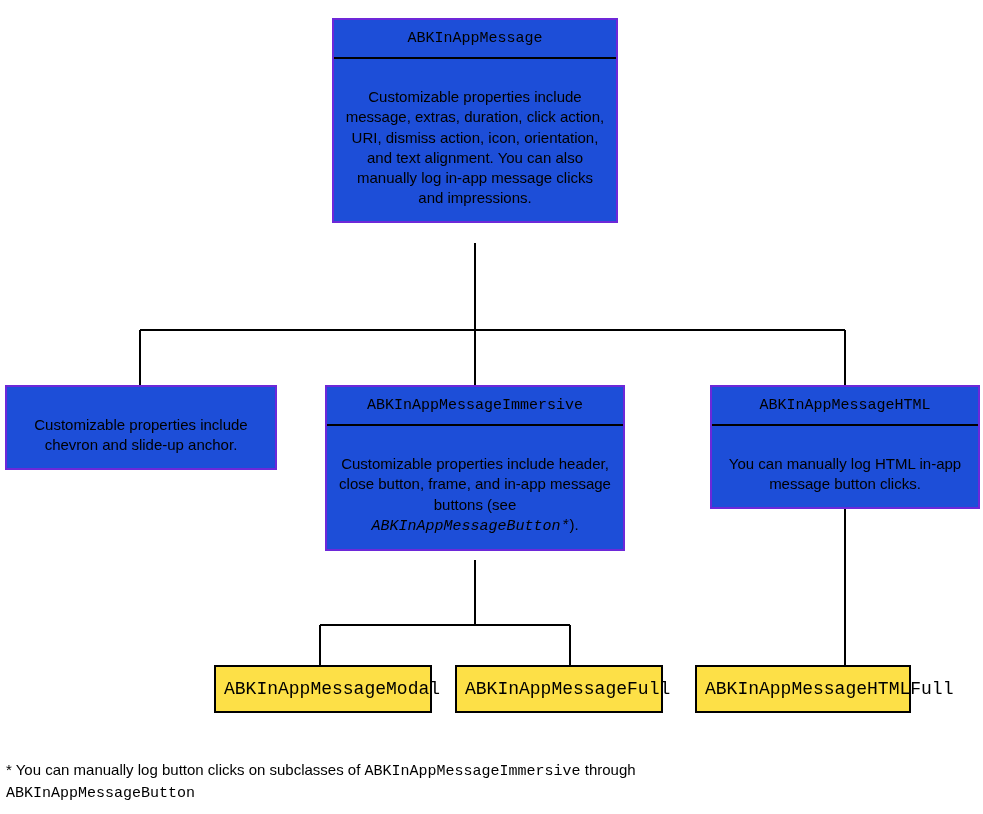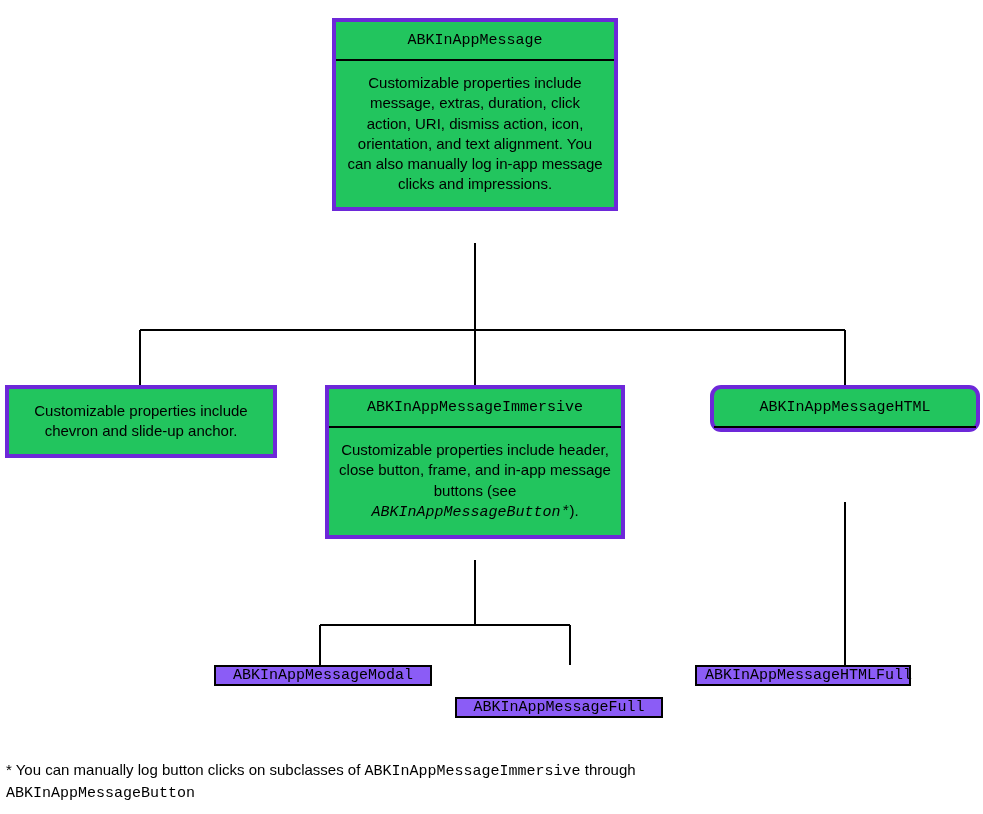--- a/index.html
+++ b/index.html
@@ -5,45 +5,46 @@
     * { box-sizing: border-box; margin: 0; padding: 0; }
     body {
       font-family: Arial, Helvetica, sans-serif;
       background: #fff;
       width: 983px;
       height: 814px;
       position: relative;
     }
     .node {
       position: absolute;
-      border: 4px solid #6d28d9;
-      background: #22c55e;
+      border: 2px solid #6d28d9;
+      background: #1d4ed8;
     }
     .node-header {
       font-family: 'Courier New', Courier, monospace;
       font-size: 15px;
       text-align: center;
       padding: 10px 6px;
       border-bottom: 2px solid #000;
     }
     .node-body {
       font-size: 15px;
       text-align: center;
       padding: 12px 10px;
       line-height: 1.35;
+      margin-top: 16px;
     }
     .node-body .mono { font-family: 'Courier New', Courier, monospace; font-style: italic; }
     .node-simple {
       position: absolute;
       border: 2px solid #000;
-      background: #8b5cf6;
+      background: #fde047;
       font-family: 'Courier New', Courier, monospace;
-      font-size: 15px;
+      font-size: 18px;
       text-align: center;
-      padding: 0 8px;
+      padding: 12px 8px;
     }
     svg.connectors {
       position: absolute;
       top: 0; left: 0;
       width: 983px;
       height: 814px;
       pointer-events: none;
     }
     .footnote {
       position: absolute;
@@ -82,25 +83,26 @@
   <div class="node-body">Customizable properties include chevron and slide-up anchor.</div>
 </div>
 
 <div class="node" style="left:325px; top:385px; width:300px;">
   <div class="node-header">ABKInAppMessageImmersive</div>
   <div class="node-body">
     <span>Customizable properties include header, close button, frame, and in-app message buttons (see </span><span class="mono">ABKInAppMessageButton*</span><span>).</span>
   </div>
 </div>
 
-<div class="node" style="left:710px; top:385px; width:270px;border-radius:11px;">
+<div class="node" style="left:710px; top:385px; width:270px;">
   <div class="node-header">ABKInAppMessageHTML</div>
+  <div class="node-body">You can manually log HTML in-app message button clicks.</div>
 </div>
 
 <div class="node-simple" style="left:214px; top:665px; width:218px;">ABKInAppMessageModal</div>
 
-<div class="node-simple" style="left:455px; top:665px; width:208px;margin-top:32px;">ABKInAppMessageFull</div>
+<div class="node-simple" style="left:455px; top:665px; width:208px;">ABKInAppMessageFull</div>
 
 <div class="node-simple" style="left:695px; top:665px; width:216px;">ABKInAppMessageHTMLFull</div>
 
 <div class="footnote" style="left:6px; top:760px; width:700px;">
   <span>* You can manually log button clicks on subclasses of </span><span class="mono">ABKInAppMessageImmersive</span><span> through </span><span class="mono">ABKInAppMessageButton</span>
 </div>
 
 </body></html>

